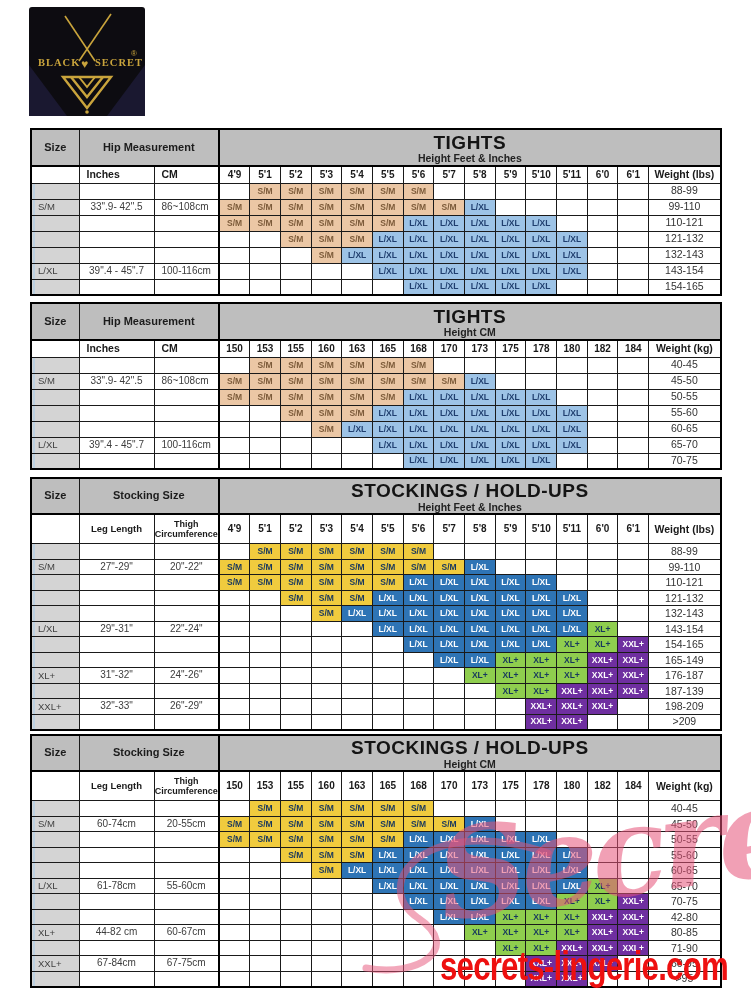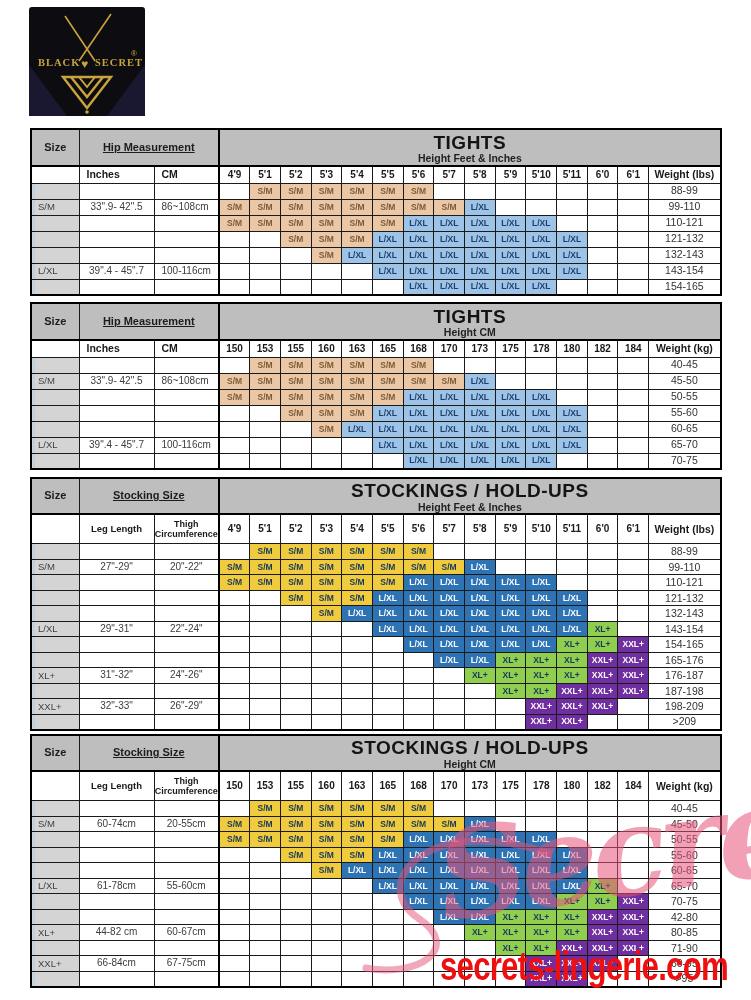--- a/index.html
+++ b/index.html
@@ -8,21 +8,21 @@
   
   .logo{position:absolute;left:29px;top:7px;z-index:2;}
   
   .sizing{position:absolute;left:30px;border-collapse:collapse;table-layout:fixed;
           border:2px solid #000;background:#fff;z-index:1;}
   .pos1{top:128px}.pos2{top:302px}.pos3{top:477px}.pos4{top:734px}
   .sizing th,.sizing td{border:1px solid #1a1a1a;padding:0;text-align:center;
           vertical-align:middle;overflow:hidden;line-height:1.05;}
   .hrow1 th{background:#BEBEBE;border-bottom:2px solid #000;}
   .corner{font-size:11px;font-weight:bold;color:#1c1c1c;vertical-align:top;padding-top:6px;}
-  .measure{font-size:11px;font-weight:bold;color:#1c1c1c;vertical-align:top;padding-top:6px;border-right:2px solid #000 !important;text-decoration:underline;}
+  .measure{font-size:11px;font-weight:bold;color:#1c1c1c;vertical-align:top;padding-top:6px;border-right:2px solid #000 !important;}
   .titleblock{vertical-align:top;}
   .ttl{font-size:19px;font-weight:bold;color:#141414;margin-top:2px;letter-spacing:.5px;}
   .sub{font-size:10.5px;font-weight:bold;color:#222;margin-top:1px;}
   .tights .hrow1{height:37px}.tights .hrow2{height:17px}
   .stockings .hrow1{height:33px}.stockings .hrow2{height:30px}
   .tights tbody tr{height:16px}
   .stockings tbody tr{height:15.5px}
   .hrow2 th{background:#fff;font-weight:bold;color:#1a1a1a;}
   .tights .m1h,.tights .m2h{text-align:left;padding-left:7px;font-size:10.5px;}
   .stockings .m1h{font-size:9.5px;}
@@ -660,21 +660,21 @@
             <td class="cell"></td>
             <td class="cell"></td>
             <td class="cell"></td>
             <td class="cell" style="background: rgb(46, 116, 181); color: rgb(255, 255, 255);">L/XL</td>
             <td class="cell" style="background: rgb(46, 116, 181); color: rgb(255, 255, 255);">L/XL</td>
             <td class="cell" style="background: rgb(143, 206, 78); color: rgb(23, 55, 94);">XL+</td>
             <td class="cell" style="background: rgb(143, 206, 78); color: rgb(23, 55, 94);">XL+</td>
             <td class="cell" style="background: rgb(143, 206, 78); color: rgb(23, 55, 94);">XL+</td>
             <td class="cell" style="background: rgb(111, 47, 160); color: rgb(255, 255, 255);">XXL+</td>
             <td class="cell" style="background: rgb(111, 47, 160); color: rgb(255, 255, 255);">XXL+</td>
-            <td class="wcell">165-176</td>
+            <td class="wcell">165-149</td>
           </tr>
           <tr>
             <td class="sizecol">XL+</td>
             <td class="m1">31"-32"</td>
             <td class="m2">24"-26"</td>
             <td class="cell"></td>
             <td class="cell"></td>
             <td class="cell"></td>
             <td class="cell"></td>
             <td class="cell"></td>
@@ -700,21 +700,21 @@
             <td class="cell"></td>
             <td class="cell"></td>
             <td class="cell"></td>
             <td class="cell"></td>
             <td class="cell"></td>
             <td class="cell" style="background: rgb(143, 206, 78); color: rgb(23, 55, 94);">XL+</td>
             <td class="cell" style="background: rgb(143, 206, 78); color: rgb(23, 55, 94);">XL+</td>
             <td class="cell" style="background: rgb(111, 47, 160); color: rgb(255, 255, 255);">XXL+</td>
             <td class="cell" style="background: rgb(111, 47, 160); color: rgb(255, 255, 255);">XXL+</td>
             <td class="cell" style="background: rgb(111, 47, 160); color: rgb(255, 255, 255);">XXL+</td>
-            <td class="wcell">187-198</td>
+            <td class="wcell">187-139</td>
           </tr>
           <tr>
             <td class="sizecol">XXL+</td>
             <td class="m1">32"-33"</td>
             <td class="m2">26"-29"</td>
             <td class="cell"></td>
             <td class="cell"></td>
             <td class="cell"></td>
             <td class="cell"></td>
             <td class="cell"></td>
@@ -998,21 +998,21 @@
             <td class="cell"></td>
             <td class="cell" style="background: rgb(143, 206, 78); color: rgb(23, 55, 94);">XL+</td>
             <td class="cell" style="background: rgb(143, 206, 78); color: rgb(23, 55, 94);">XL+</td>
             <td class="cell" style="background: rgb(111, 47, 160); color: rgb(255, 255, 255);">XXL+</td>
             <td class="cell" style="background: rgb(111, 47, 160); color: rgb(255, 255, 255);">XXL+</td>
             <td class="cell" style="background: rgb(111, 47, 160); color: rgb(255, 255, 255);">XXL+</td>
             <td class="wcell">71-90</td>
           </tr>
           <tr>
             <td class="sizecol">XXL+</td>
-            <td class="m1">66-84cm</td>
+            <td class="m1">67-84cm</td>
             <td class="m2">67-75cm</td>
             <td class="cell"></td>
             <td class="cell"></td>
             <td class="cell"></td>
             <td class="cell"></td>
             <td class="cell"></td>
             <td class="cell"></td>
             <td class="cell"></td>
             <td class="cell"></td>
             <td class="cell"></td>

